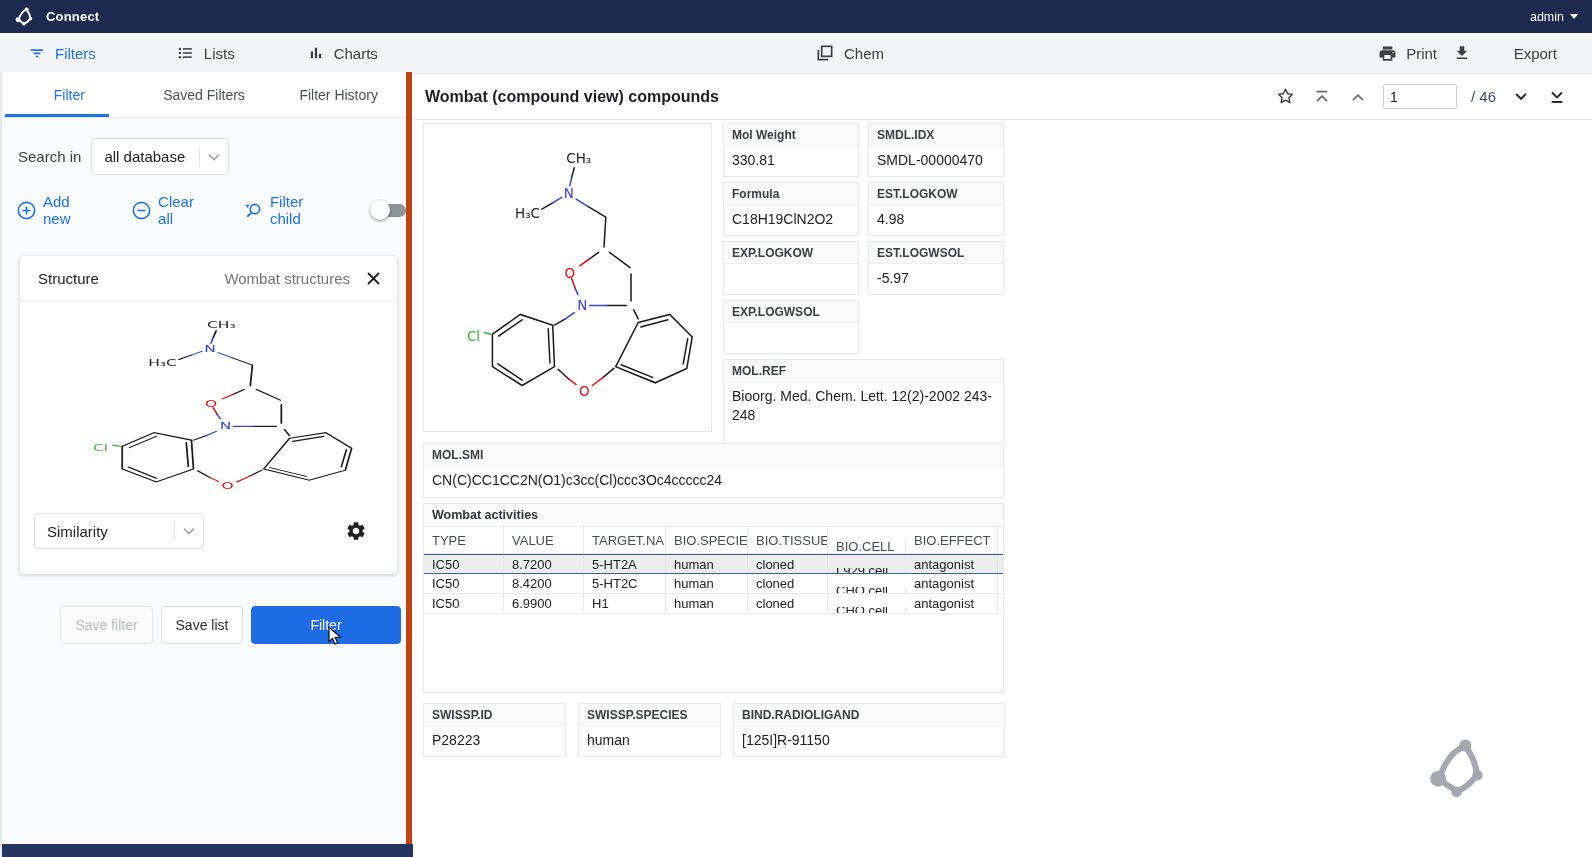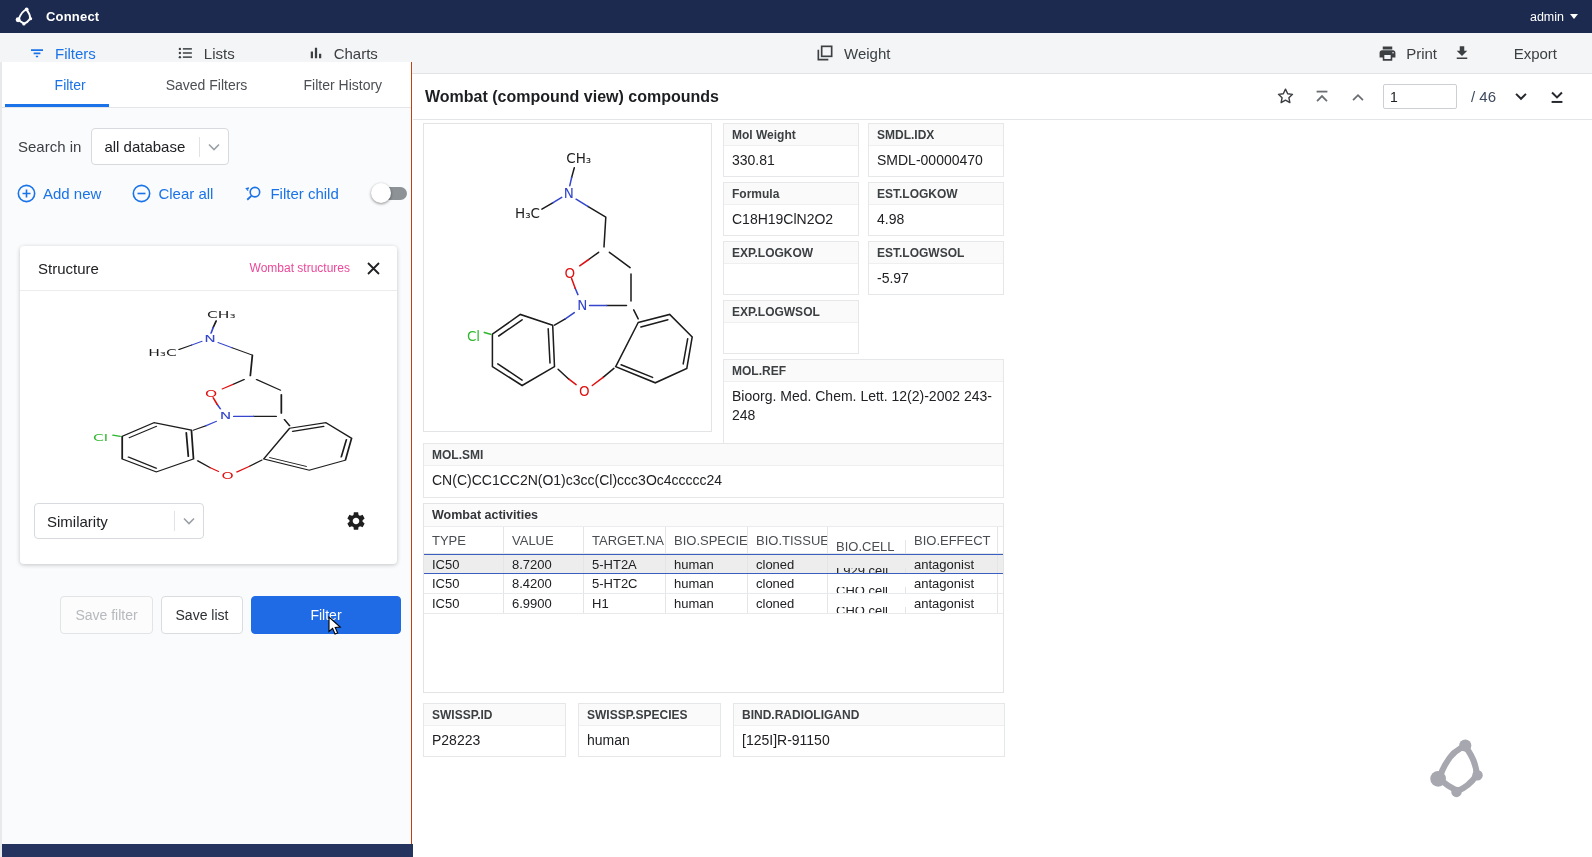--- a/index.html
+++ b/index.html
@@ -20,21 +20,21 @@
   .toolbar { height:41px; background:#f4f5f6; border-bottom:1px solid #e2e3e5; display:flex; align-items:center; position:relative; }
   .tool-item { display:flex; align-items:center; gap:9px; font-size:15px; color:#3c4043; cursor:pointer; padding:0 10px; }
   .tool-item svg { display:block; }
   .tool-item.active { color:#1a73e8; }
   .tl-filters { margin-left:18px; } .tl-lists { margin-left:60px; } .tl-charts { margin-left:52px; }
   .tl-views { position:absolute; left:805px; }
   .tl-print { position:absolute; right:145px; }
   .tl-export { position:absolute; right:25px;gap:43px; }
 
   
-  .sidebar { position:absolute; left:0; top:62px; bottom:0; width:412px; background:#fafbfc; border-right:1px solid #c2410c; border-left:2px solid #e8e9eb; }
+  .sidebar { position:absolute; left:0; top:72px; bottom:0; width:412px; background:#fafbfc; border-right:6px solid #c2410c; border-left:2px solid #e8e9eb; }
   .main { position:absolute; left:413px; top:74px; right:0; bottom:0; background:#fff; }
 
   
   .side-tabs { height:46px; background:#fff; border-bottom:1px solid #e4e5e7; display:flex; position:relative; }
   .side-tab { flex:1; display:flex; align-items:center; justify-content:center; font-size:14px; color:#4b4f54; cursor:pointer; }
   .side-tab.active { color:#1a73e8; }
   .tab-indicator { position:absolute; left:3px; bottom:0; width:104px; height:3px; background:#1a73e8; }
 
   .search-row { display:flex; align-items:center; margin:20px 0 0 16px; gap:10px; }
   .search-label { font-size:15px; color:#3c4043; }
@@ -46,21 +46,21 @@
   .actions-row { display:flex; align-items:center; margin:18px 0 0 10px; gap:21px; }
   .link-btn { display:flex; align-items:center; gap:7px; color:#1a73e8; font-size:15px; cursor:pointer; padding:0 5px; }
   .toggle { position:relative; width:36px; height:20px; margin-left:6px; cursor:pointer; }
   .toggle .track { position:absolute; left:6px; top:4px; width:30px; height:13px; background:#8d9297; border-radius:7px; }
   .toggle .knob { position:absolute; left:0; top:0; width:20px; height:20px; background:#fff; border-radius:50%; box-shadow:0 1px 3px rgba(0,0,0,.45); }
 
   
   .card { position:absolute; left:18px; top:184px; width:377px; height:318px; background:#fff; border-radius:4px; box-shadow:0 1px 4px rgba(0,0,0,.22); }
   .card-head { height:45px; display:flex; align-items:center; padding:0 16px 0 18px; border-bottom:1px solid #ececee; }
   .card-title { font-size:15px; color:#202124; flex:1; }
-  .card-sub { font-size:12px; color:#ec4899; margin-right:16px; }
+  .card-sub { font-size:15px; color:#737373; margin-right:16px; }
   .close-x { width:15px; height:15px; cursor:pointer; }
   .card-mol { height:212px; display:flex; align-items:center; justify-content:center; }
   .card-foot { display:flex; align-items:center; padding:0 30px 0 14px; }
   .card-foot .select-box { width:170px; height:36px; }
   .gear-btn { margin-left:auto; width:22px; height:22px; cursor:pointer; }
 
   .side-buttons { position:absolute; left:0; top:534px; width:412px; display:flex; align-items:center; padding-left:58px; gap:8px; }
   .btn { height:38px; border-radius:4px; font-size:14px; display:flex; align-items:center; justify-content:center; cursor:pointer; font-family:inherit; }
   .btn-disabled { width:93px; background:#fcfcfc; border:1px solid #e3e4e6; color:#b6b9bd; }
   .btn-plain { width:82px; background:#fff; border:1px solid #dadce0; color:#2d2f33; }
@@ -206,21 +206,21 @@
       </svg>
     <span>Charts</span>
   </div>
   <div class="tool-item tl-views">
     <svg width="20" height="20" viewBox="0 0 24 24">
         <g fill="none" stroke="#3c4043" stroke-width="2">
           <rect x="8" y="4" width="12" height="12"></rect>
           <polyline points="4,8 4,20 16,20"></polyline>
         </g>
       </svg>
-    <span>Weight</span>
+    <span>Chem</span>
   </div>
   <div class="tool-item tl-print">
     <svg width="19" height="19" viewBox="0 0 24 24">
         <path fill="#3c4043" d="M19 8H5c-1.66 0-3 1.34-3 3v6h4v4h12v-4h4v-6c0-1.66-1.34-3-3-3zm-3 11H8v-5h8v5zm3-7c-.55 0-1-.45-1-1s.45-1 1-1 1 .45 1 1-.45 1-1 1zm-1-9H6v4h12V3z"></path>
       </svg>
     <span>Print</span>
   </div>
   <div class="tool-item tl-export">
     <svg width="18" height="18" viewBox="0 0 24 24">
         <path fill="#3c4043" d="M5 20h14v-2H5v2zm14-11h-4V3H9v6H5l7 7 7-7z"></path>

